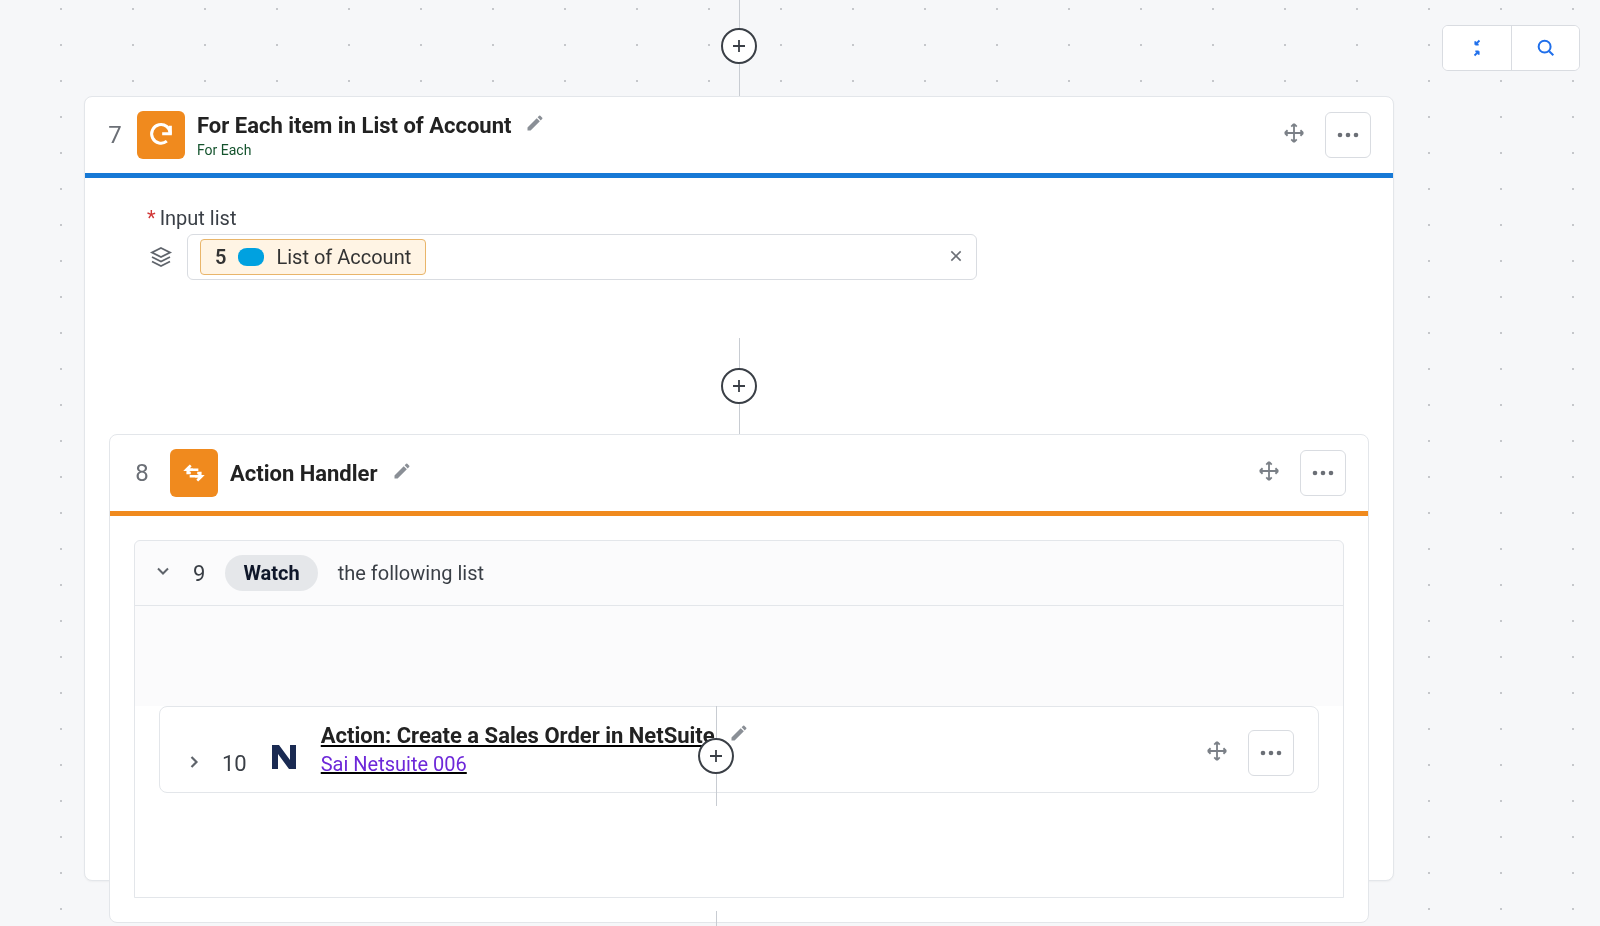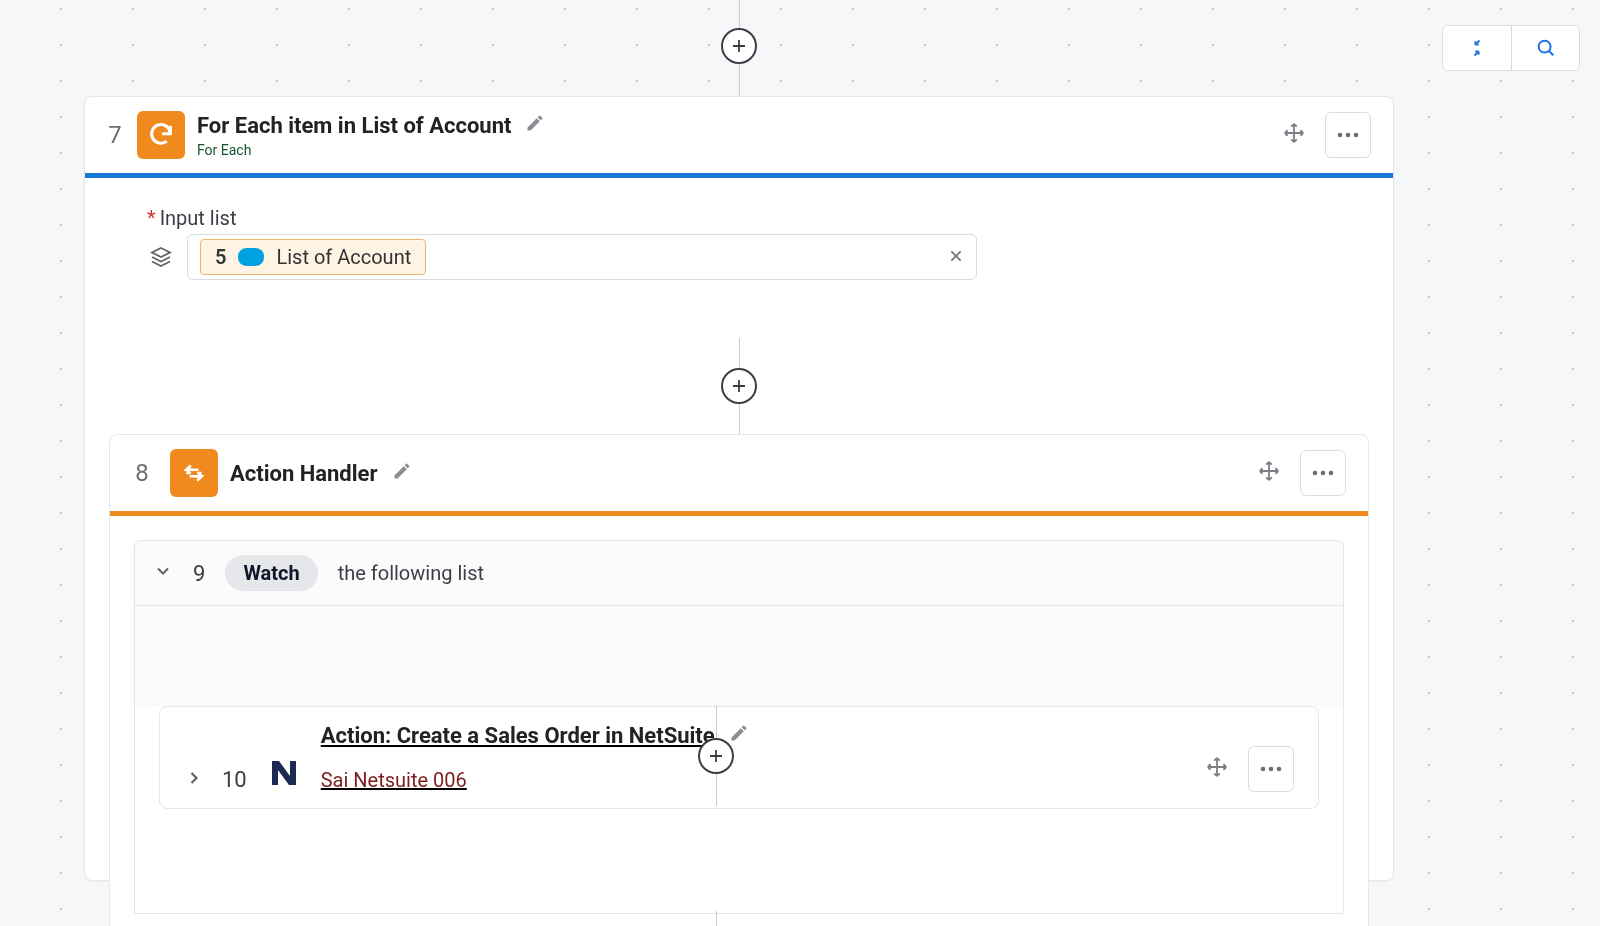--- a/index.html
+++ b/index.html
@@ -212,21 +212,21 @@
   }
   .card10 .chevr { color: #5f646b; cursor: pointer; margin-right: 18px; }
   .card10 .num { font-size: 22px; color: #3a3f46; margin-right: 18px; }
   .ns-logo {
     width: 38px; height: 38px;
     display: flex; align-items: center; justify-content: center;
     margin-right: 18px;
   }
   .card10 .txt { flex: 1; text-decoration: underline; }
   .card10 .t1 { font-size: 22px; font-weight: 700; color: #222; display:flex; align-items:center; gap:14px;}
-  .card10 .t2 { font-size: 20px; color: #7f1d1d; margin-top: 20px; }
+  .card10 .t2 { font-size: 20px; color: #6d28d9; margin-top: 4px; }
   .card10 .acts { display: flex; align-items: center; gap: 14px; }
 
   
 </style>
 </head>
 <body>
 
 <div class="dots-bg"></div>
 
 <div class="toolbar-right">

